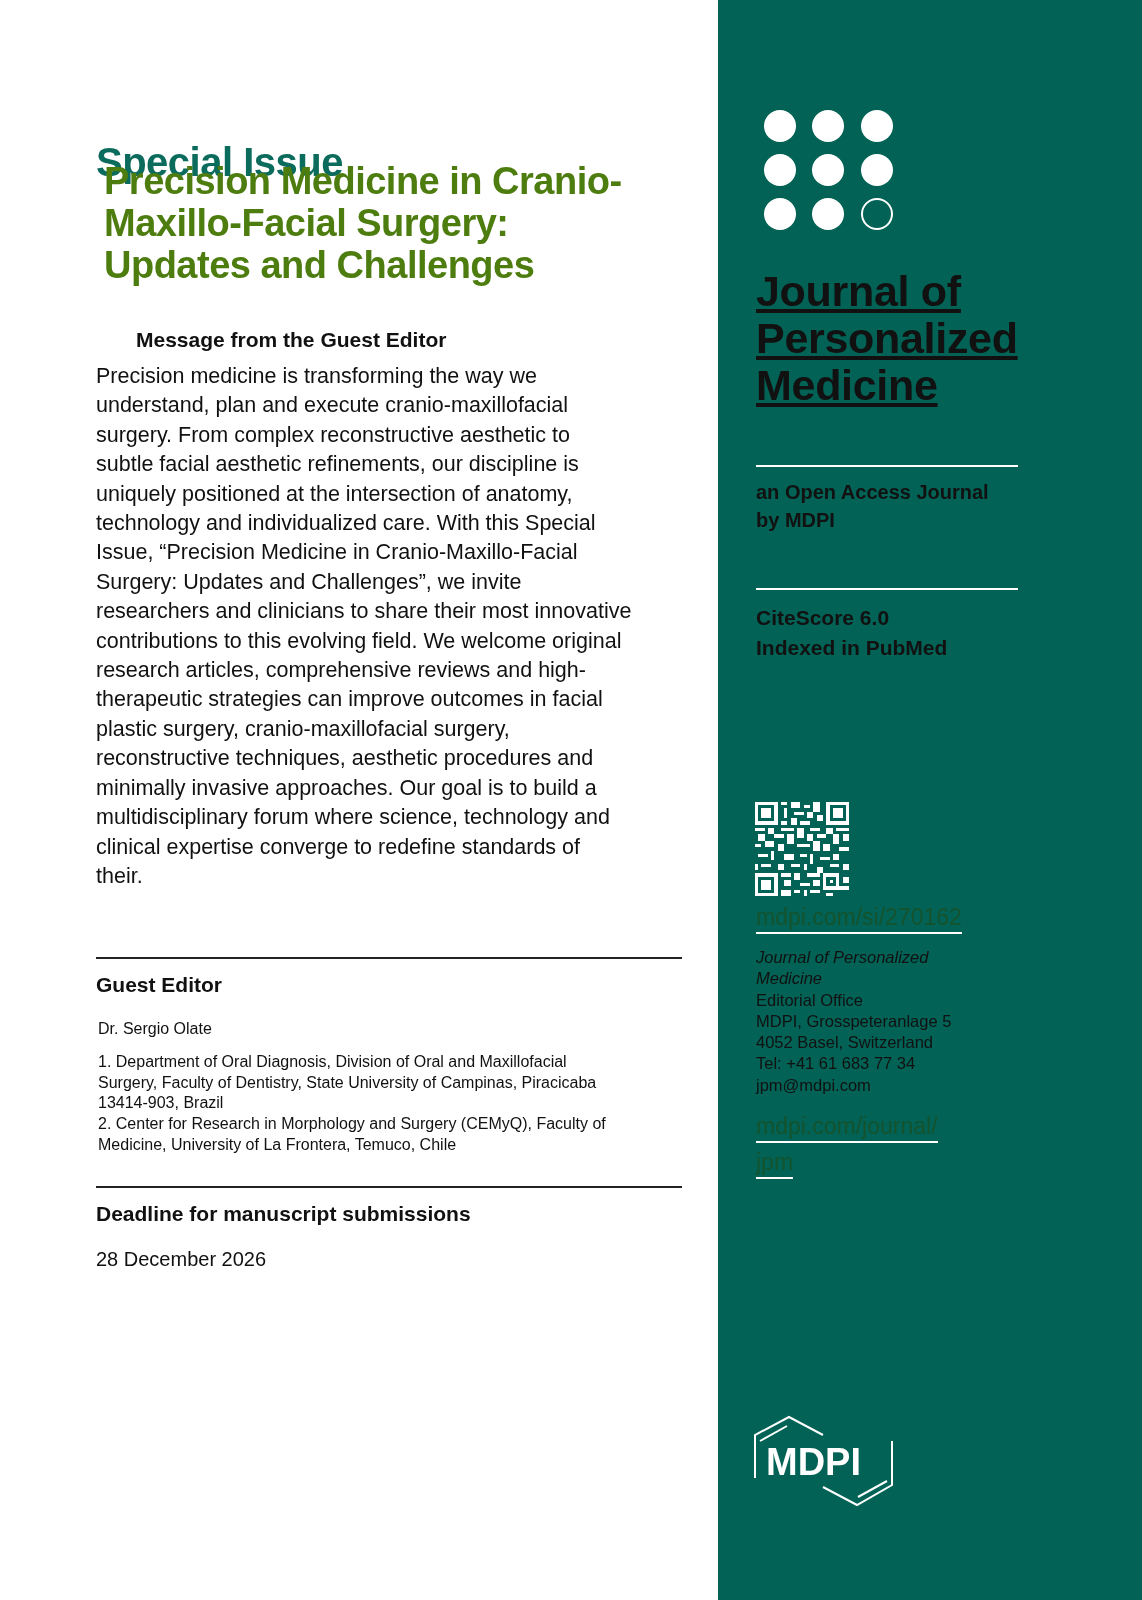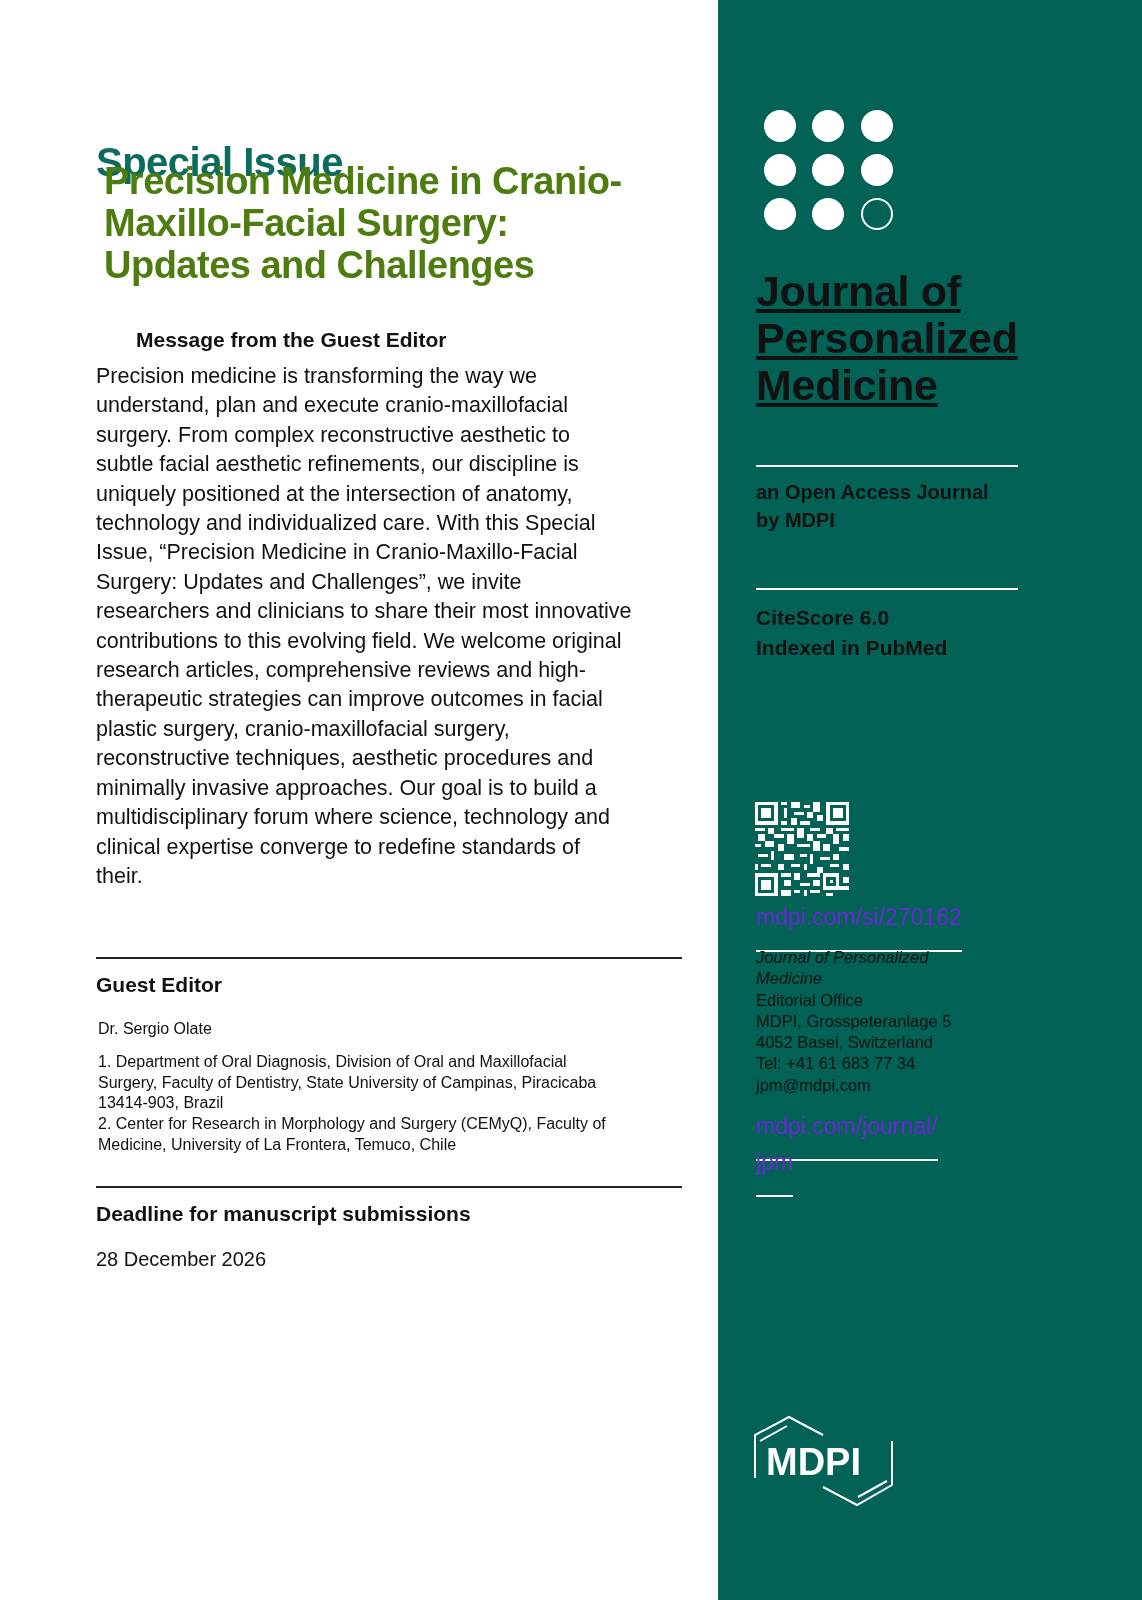--- a/index.html
+++ b/index.html
@@ -27,21 +27,21 @@
   .dots { position: absolute; left: 764px; top: 110px; width: 140px; height: 125px; }
   .dot { position: absolute; width: 32px; height: 32px; border-radius: 50%; background: #fff; }
   .dot.empty { background: transparent; border: 2px solid #fff; width: 28px; height: 28px; }
 
   .jname { position: absolute; left: 756px; top: 268px; font-size: 43px; font-weight: bold; line-height: 47px; letter-spacing: -0.3px; text-decoration: underline; }
   .rrule { position: absolute; left: 756px; width: 262px; height: 2px; background: #fff; }
   .oa { position: absolute; left: 756px; top: 478px; font-size: 20px; font-weight: bold; line-height: 28px; }
   .cs { position: absolute; left: 756px; top: 603px; font-size: 21px; font-weight: bold; line-height: 30px; }
 
   .qr { position: absolute; left: 755px; top: 802px; width: 94px; height: 94px; }
-  .link { position: absolute; left: 756px; font-size: 23px; color: #6d28d9; border-bottom: 2px solid #fff; line-height: 26px; padding-bottom: 20px; }
+  .link { position: absolute; left: 756px; font-size: 23px; color: #14532d; border-bottom: 2px solid #fff; line-height: 26px; padding-bottom: 2px; }
   .office { position: absolute; left: 756px; top: 947px; font-size: 16.5px; line-height: 21.3px; }
   .office span { display: block; }
   .office .it { font-style: italic; }
   .logo { position: absolute; left: 754px; top: 1415px; width: 140px; height: 96px; }
 </style>
 </head>
 <body>
 
 <div class="left">
   <div class="special">Special Issue</div>

